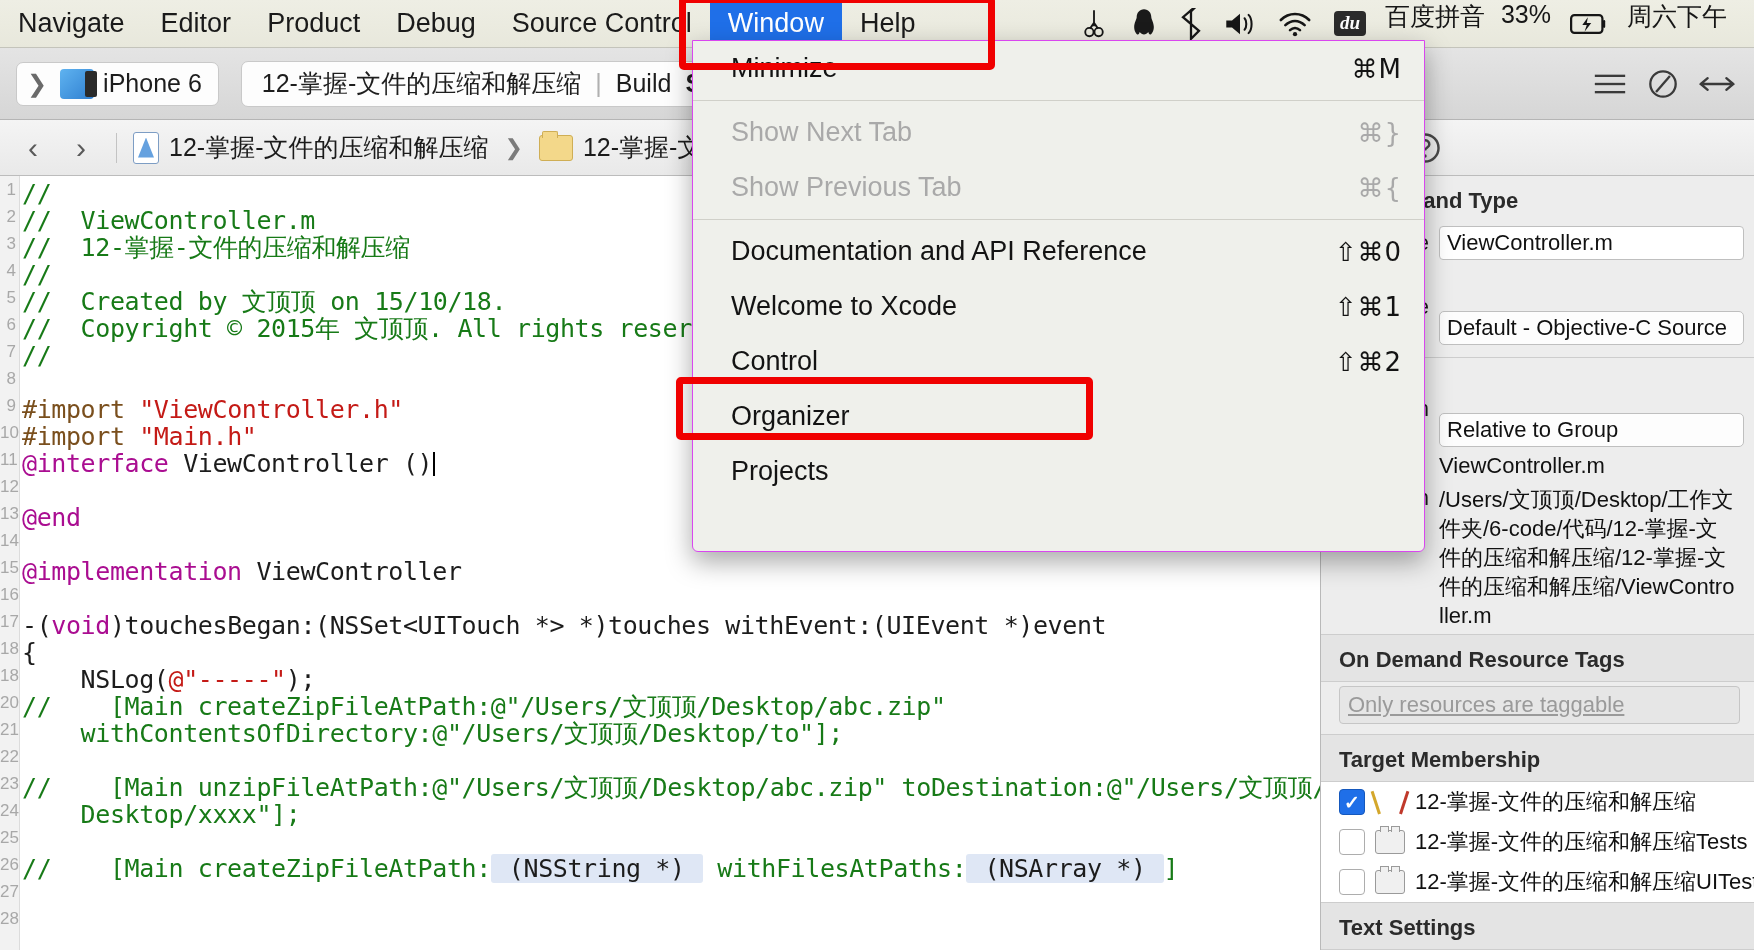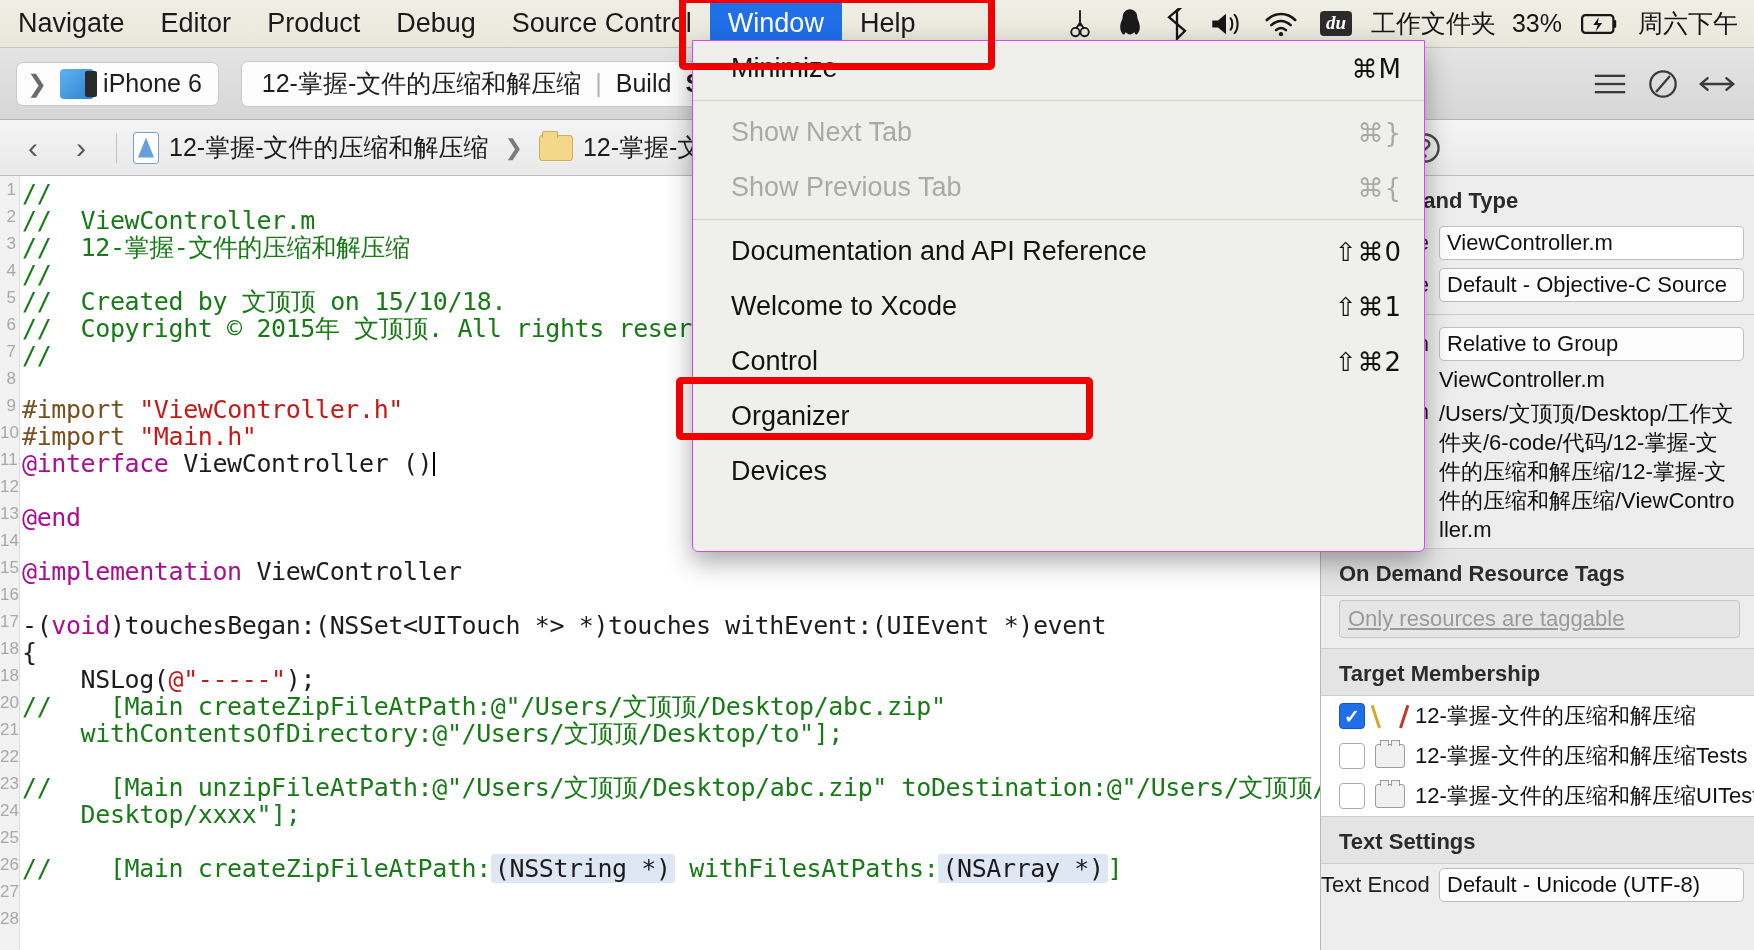--- a/index.html
+++ b/index.html
@@ -17,21 +17,21 @@
     position: absolute; left: 0; top: 0; width: 1754px; height: 48px;
     background: linear-gradient(to bottom, #eeeee4 0%, #e8e8dc 100%);
     display: flex; align-items: center;
     border-bottom: 1px solid #c4c4bb;
   }
   .menu-item {
     font-size: 27px; color: #1a1a1a; padding: 8px 18px;
     height: 48px; display: flex; align-items: center; white-space: nowrap;
   }
   .menu-item.active { background: #1f6fe8; color: #ffffff; }
-  .menubar-right { margin-left: auto; display: flex; align-items: center; padding-right: 8px; }
+  .menubar-right { margin-left: auto; display: flex; align-items: flex-start; padding-right: 19px; }
   .mb-icon {
     display: flex; align-items: center; justify-content: center;
     height: 48px; padding: 0 11px; color: #161616;
   }
   .mb-text { font-size: 25px; color: #161616; padding: 0 8px; white-space: nowrap; }
   .du-badge {
     background: #2b2b2b; color: #fff; font-style: italic; font-weight: bold;
     font-size: 19px; border-radius: 4px; padding: 1px 6px 2px 6px;
     font-family: "Liberation Serif", serif;
   }
@@ -112,21 +112,21 @@
   .code {
     position: absolute; left: 22px; top: 4px; right: 0;
     font-family: "DejaVu Sans Mono", monospace;
     font-size: 25px; line-height: 27px; color: #1c1c1c;
     white-space: pre; letter-spacing: -0.4px;
   }
   .cmt { color: #177a17; }
   .pre { color: #7a4f1d; }
   .str { color: #c41a16; }
   .kw  { color: #aa0d91; }
-  .tok { background: #dfe7f5; border-radius: 3px; padding: 0 4px; }
+  .tok { background: #dfe7f5; border-radius: 3px; padding: 0 18px; }
   .caret {
     display: inline-block; width: 2px; height: 24px; background: #000;
     vertical-align: -4px; margin-left: 1px;
   }
 
   
   .inspector {
     position: absolute; left: 1320px; top: 120px; width: 434px; height: 830px;
     background: #ededed; border-left: 1px solid #b9b9b9; overflow: hidden;
   }
@@ -147,21 +147,21 @@
     white-space: nowrap; overflow: hidden;
   }
   .insp-field {
     flex: 1; height: 34px; background: #ffffff; border: 1px solid #bfbfbf;
     border-radius: 4px; font-size: 22px; color: #111; padding: 0 7px;
     display: flex; align-items: center; white-space: nowrap; overflow: hidden;
   }
   .insp-pop {
     flex: 1; height: 34px; background: #fdfdfd; border: 1px solid #bfbfbf;
     border-radius: 5px; font-size: 22px; color: #111; padding: 0 7px;
-    display: flex; align-items: center; white-space: nowrap; overflow: hidden;
+    display: flex; align-items: center; white-space: nowrap; overflow: hidden; margin-top: 43px;
   }
   .insp-plain {
     font-size: 22px; color: #111; padding: 2px 0 2px 118px;
     white-space: nowrap; overflow: hidden;
   }
   .insp-divider { height: 1px; background: #cdcdcd; margin: 8px 0; }
   .odr-field {
     margin: 4px 14px 10px 18px; height: 38px; background: #e6e6e6;
     border: 1px solid #c6c6c6; border-radius: 4px;
     display: flex; align-items: center; padding: 0 8px;
@@ -285,21 +285,21 @@
           <path d="M2.5 8.5C6 5 10.3 3.2 15 3.2s9 1.8 12.5 5.3"></path>
               <path d="M6.5 13C9 10.6 11.9 9.3 15 9.3s6 1.3 8.5 3.7"></path>
               <path d="M10.6 17.4c1.3-1.2 2.8-1.9 4.4-1.9s3.1.7 4.4 1.9"></path>
             </g>
           <circle cx="15" cy="21" r="1.9" fill="#161616"></circle>
           </svg>
       </div>
       <div class="mb-icon">
         <span class="du-badge">du</span>
       </div>
-      <div class="mb-text">工作文件夹</div>
+      <div class="mb-text">百度拼音</div>
       <div class="mb-text">33%</div>
       <div class="mb-icon">
         <svg width="38" height="26" viewBox="0 0 34 22">
             <rect x="1" y="3" width="28" height="16" rx="3" fill="none" stroke="#161616" stroke-width="2"></rect>
             <path d="M30.5 8.5v5" stroke="#161616" stroke-width="2" stroke-linecap="round"></path>
             <path d="M16 5l-5 7h4l-2 6 6-8h-4z" fill="#161616"></path>
           </svg>
       </div>
       <div class="mb-text">周六下午</div>
     </div>
@@ -491,21 +491,21 @@
       </div>
       <div class="dd-item">
         <span class="lbl">Control</span>
         <span class="sc">⇧⌘2</span>
       </div>
       <div class="dd-item">
         <span class="lbl">Organizer</span>
         <span class="sc"></span>
       </div>
       <div class="dd-item">
-        <span class="lbl">Devices</span>
+        <span class="lbl">Projects</span>
         <span class="sc"></span>
       </div>
     </div>
 
   <div class="redbox" id="redbox-window-menu"></div>
   <div class="redbox" id="redbox-package-manager"></div>
 
 </div>
 
 </body></html>

